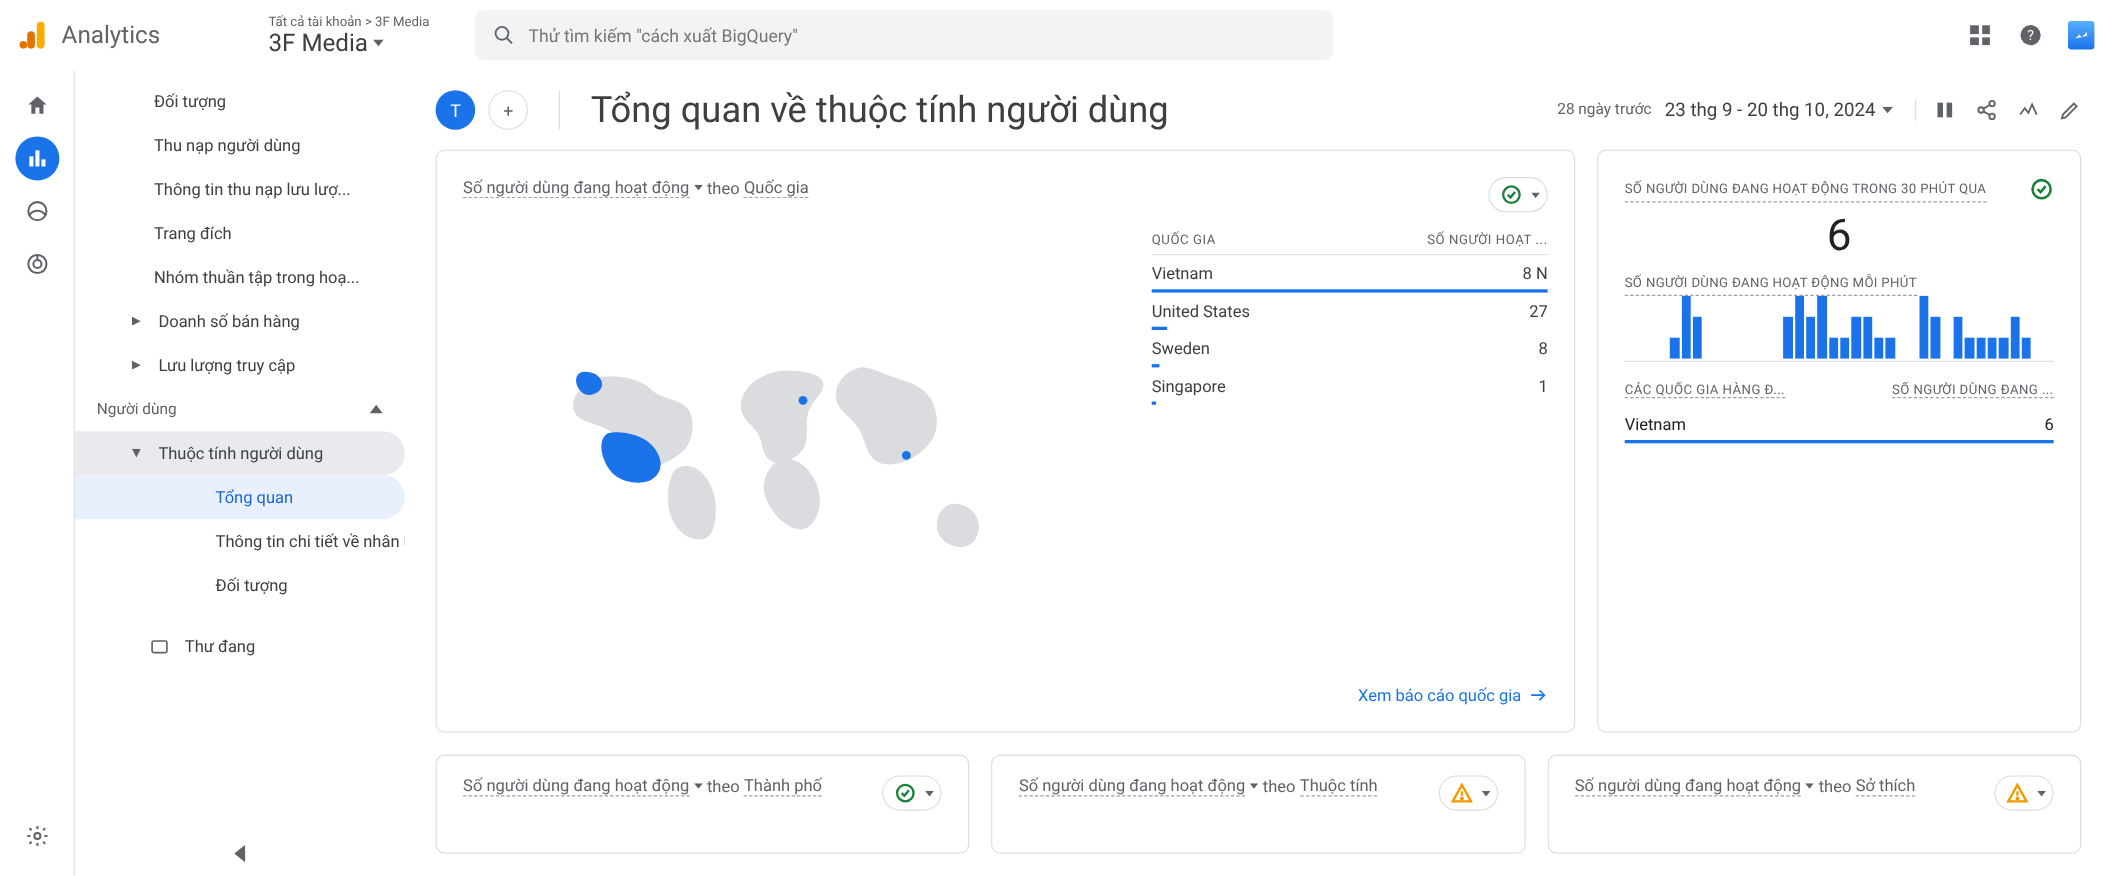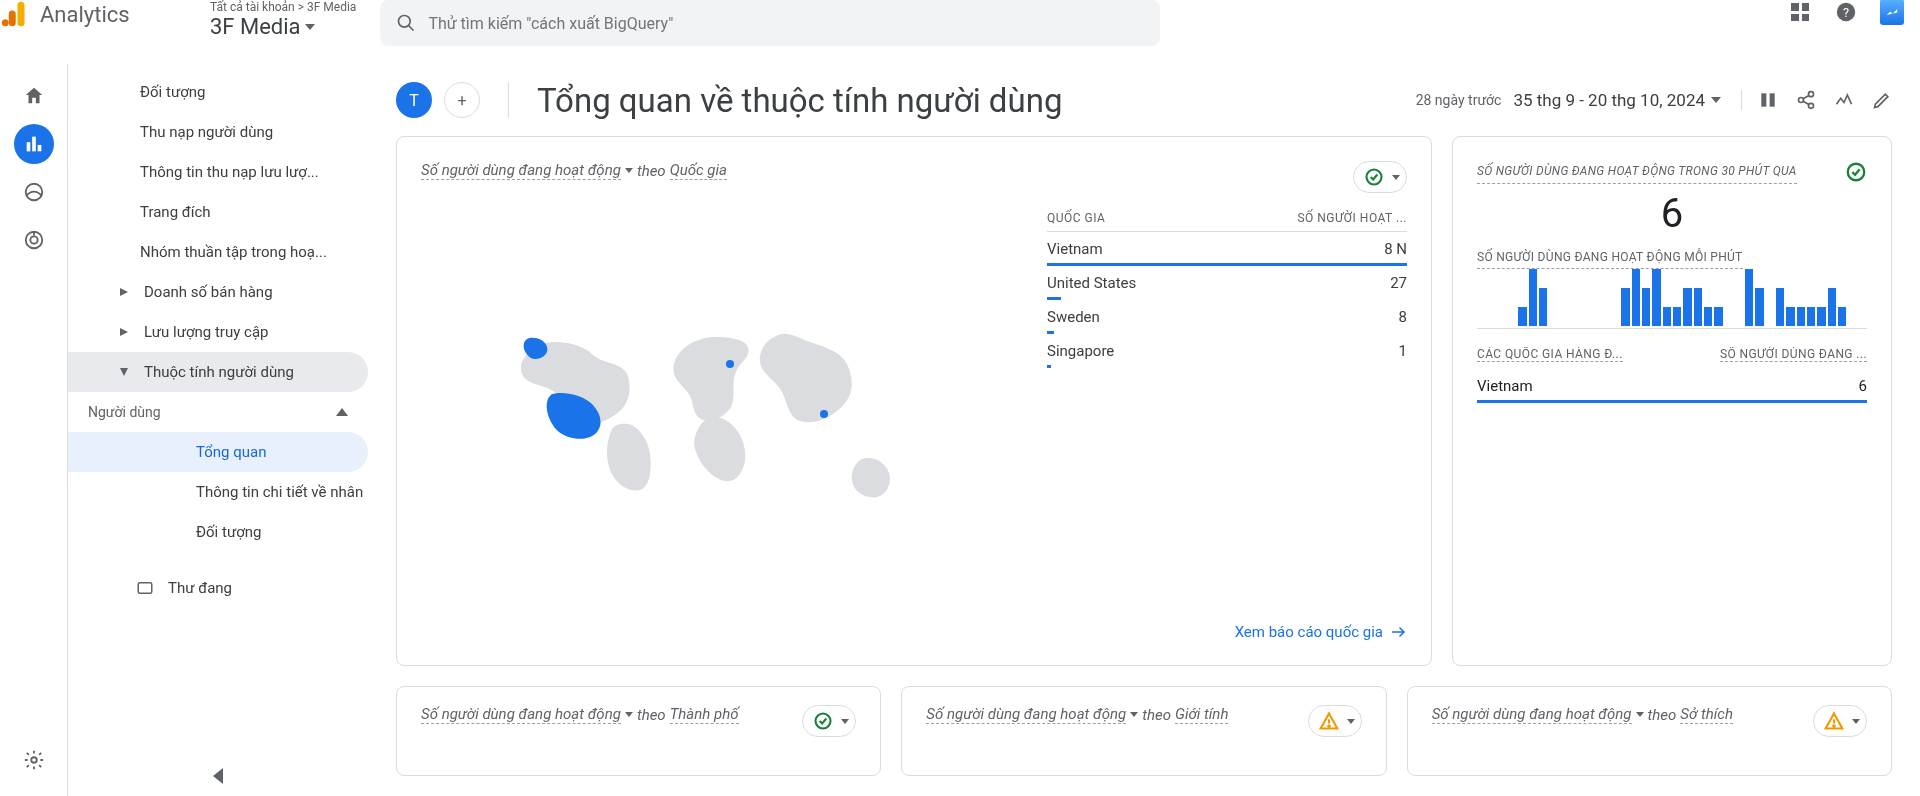--- a/index.html
+++ b/index.html
@@ -1,19 +1,19 @@
 <!DOCTYPE html>
 <html><head>
 <meta charset="utf-8">
 <style>
 * { margin:0; padding:0; box-sizing:border-box; font-family:"Google Sans",Roboto,Arial,sans-serif; }
 body { background:#fff; color:#202124; overflow:hidden; width:1920px; height:796px; }
 
 
-.header { height:64px; display:flex; align-items:flex-start; padding:0 0; position:relative; }
+.header { height:64px; display:flex; align-items:center; padding:0 16px; position:relative;gap:18px; }
 .logo-block { display:flex; align-items:center; gap:12px; width:210px; }
 .ga-logo-svg { width:28px; height:28px; }
 .prod-name { font-size:22px; color:#5f6368; }
 .acct-block { display:flex; flex-direction:column; font-size:13px; color:#5f6368; margin-right:24px; }
 .acct-path { font-size:12px; color:#5f6368; }
 .acct-name { font-size:22px; color:#3c4043; display:flex; align-items:center; gap:4px; }
 .search-wrap { flex:1; max-width:780px; }
 .search { height:46px; background:#f1f3f4; border-radius:8px; display:flex; align-items:center; padding:0 16px; gap:12px; color:#5f6368; }
 .search input { border:none; background:transparent; font-size:16px; flex:1; outline:none; color:#5f6368; }
 .hdr-icons { position:absolute; right:16px; display:flex; align-items:center; gap:22px; }
@@ -54,21 +54,21 @@
 .page-title { font-size:33px; color:#3c4043; }
 .tool-right { margin-left:auto; display:flex; align-items:center; gap:12px; color:#5f6368; font-size:14px; }
 .date-pick { display:flex; align-items:center; gap:6px; color:#3c4043; }
 .tool-icons { display:flex; gap:18px; color:#5f6368; padding-left:16px; border-left:1px solid #dadce0; margin-left:8px; }
 
 .cards { flex:1; display:flex; gap:20px; padding:0 28px 20px 28px; overflow:hidden; flex-direction:column; }
 .row1 { display:flex; gap:20px; flex:1; min-height:0; }
 .card { border:1px solid #dadce0; border-radius:8px; padding:24px; display:flex; flex-direction:column; position:relative; background:#fff; }
 .card.big { flex:1; }
 .card.side { width:440px; }
-.card-head { display:flex; align-items:flex-start; justify-content:space-between;font-style:italic; }
+.card-head { display:flex; align-items:flex-start; justify-content:space-between; }
 .metric-label { font-size:15px; color:#5f6368; display:flex; align-items:center; gap:4px; flex-wrap:wrap; }
 .metric-label .dotted { border-bottom:1px dashed #9aa0a6; }
 .chip { display:flex; align-items:center; border:1px solid #dadce0; border-radius:18px; height:32px; padding:0 6px 0 10px; gap:8px; }
 .chip .ok { color:#188038; }
 .chip .warn { color:#f29900; }
 
 .map-area { flex:1; display:flex; gap:24px; margin-top:12px; }
 .map-svg { flex:1; display:flex; align-items:center; justify-content:center; }
 .country-table { width:360px; }
 .ct-head { display:flex; justify-content:space-between; font-size:12px; color:#5f6368; letter-spacing:0.5px; border-bottom:1px solid #dadce0; padding:6px 0; }
@@ -203,33 +203,33 @@
         </div>
         <div class="side-item indent1">
           <span class="side-chevron">
             <svg width="8" height="8" viewBox="0 0 8 8">
               <path d="M0 0l8 4-8 4z" fill="#5f6368"></path>
             </svg>
           </span>
           <span>Lưu lượng truy cập</span>
         </div>
       </div>
+    <div class="side-item group" style="justify-content:space-between;padding-right:20px;">
+      <span>Người dùng</span>
+      <svg width="12" height="8" viewBox="0 0 12 8">
+          <path d="M0 8l6-8 6 8z" fill="#5f6368"></path>
+        </svg>
+    </div>
     <div class="side-item indent1 sub-expanded">
       <span class="side-chevron">
           <svg width="8" height="8" viewBox="0 0 8 8">
             <path d="M0 0l8 4-8 4z" fill="#5f6368" transform="rotate(90 4 4)"></path>
           </svg>
         </span>
       <span>Thuộc tính người dùng</span>
-    </div>
-    <div class="side-item group" style="justify-content:space-between;padding-right:20px;">
-      <span>Người dùng</span>
-      <svg width="12" height="8" viewBox="0 0 12 8">
-          <path d="M0 8l6-8 6 8z" fill="#5f6368"></path>
-        </svg>
     </div>
     <div id="side-sub">
         <div class="side-item indent3 selected">Tổng quan</div>
         <div class="side-item indent3">Thông tin chi tiết về nhân k...</div>
         <div class="side-item indent3">Đối tượng</div>
       </div>
     <div style="height:16px"></div>
     <div class="side-lib">
       <svg width="18" height="18" viewBox="0 0 24 24" fill="none" stroke="#5f6368" stroke-width="2">
           <rect x="3" y="5" width="18" height="14" rx="2"></rect>
@@ -245,21 +245,21 @@
 
   <div class="main">
     <div class="toolbar">
       <div class="circ blue">T</div>
       <div class="circ ghost">+</div>
       <div class="vr"></div>
       <div class="page-title">Tổng quan về thuộc tính người dùng</div>
       <div class="tool-right">
         <span>28 ngày trước</span>
         <div class="date-pick">
-          <span style="font-size:17px;">35 thg 9 - 20 thg 10, 2024</span>
+          <span style="font-size:17px;">23 thg 9 - 20 thg 10, 2024</span>
           <svg width="10" height="6" viewBox="0 0 10 6">
               <path d="M0 0l5 6 5-6z" fill="#5f6368"></path>
             </svg>
         </div>
         <div class="tool-icons">
           <svg width="20" height="20" viewBox="0 0 24 24" fill="#5f6368">
               <rect x="4" y="4" width="6" height="16"></rect>
               <rect x="14" y="4" width="6" height="16"></rect>
             </svg>
           <svg width="20" height="20" viewBox="0 0 24 24" fill="none" stroke="#5f6368" stroke-width="2">
@@ -442,21 +442,21 @@
             </div>
           </div>
           <div class="card">
             <div class="card-head">
               <div class="metric-label">
                 <span class="dotted">Số người dùng đang hoạt động</span>
                 <svg width="8" height="5" viewBox="0 0 8 5">
                   <path d="M0 0l4 5 4-5z" fill="#5f6368"></path>
                 </svg> 
                 <span>theo</span> 
-                <span class="dotted">Giới tính</span>
+                <span class="dotted">Thuộc tính</span>
               </div>
               <div class="chip">
                 <svg class="warn" width="20" height="20" viewBox="0 0 24 24" fill="none" stroke="#f29900" stroke-width="2.5">
                   <path d="M12 3l10 18H2z"></path>
                   <line x1="12" y1="10" x2="12" y2="15"></line>
                   <circle cx="12" cy="18" r="1" fill="#f29900"></circle>
                 </svg>
                 <svg width="8" height="5" viewBox="0 0 8 5">
                   <path d="M0 0l4 5 4-5z" fill="#5f6368"></path>
                 </svg>

